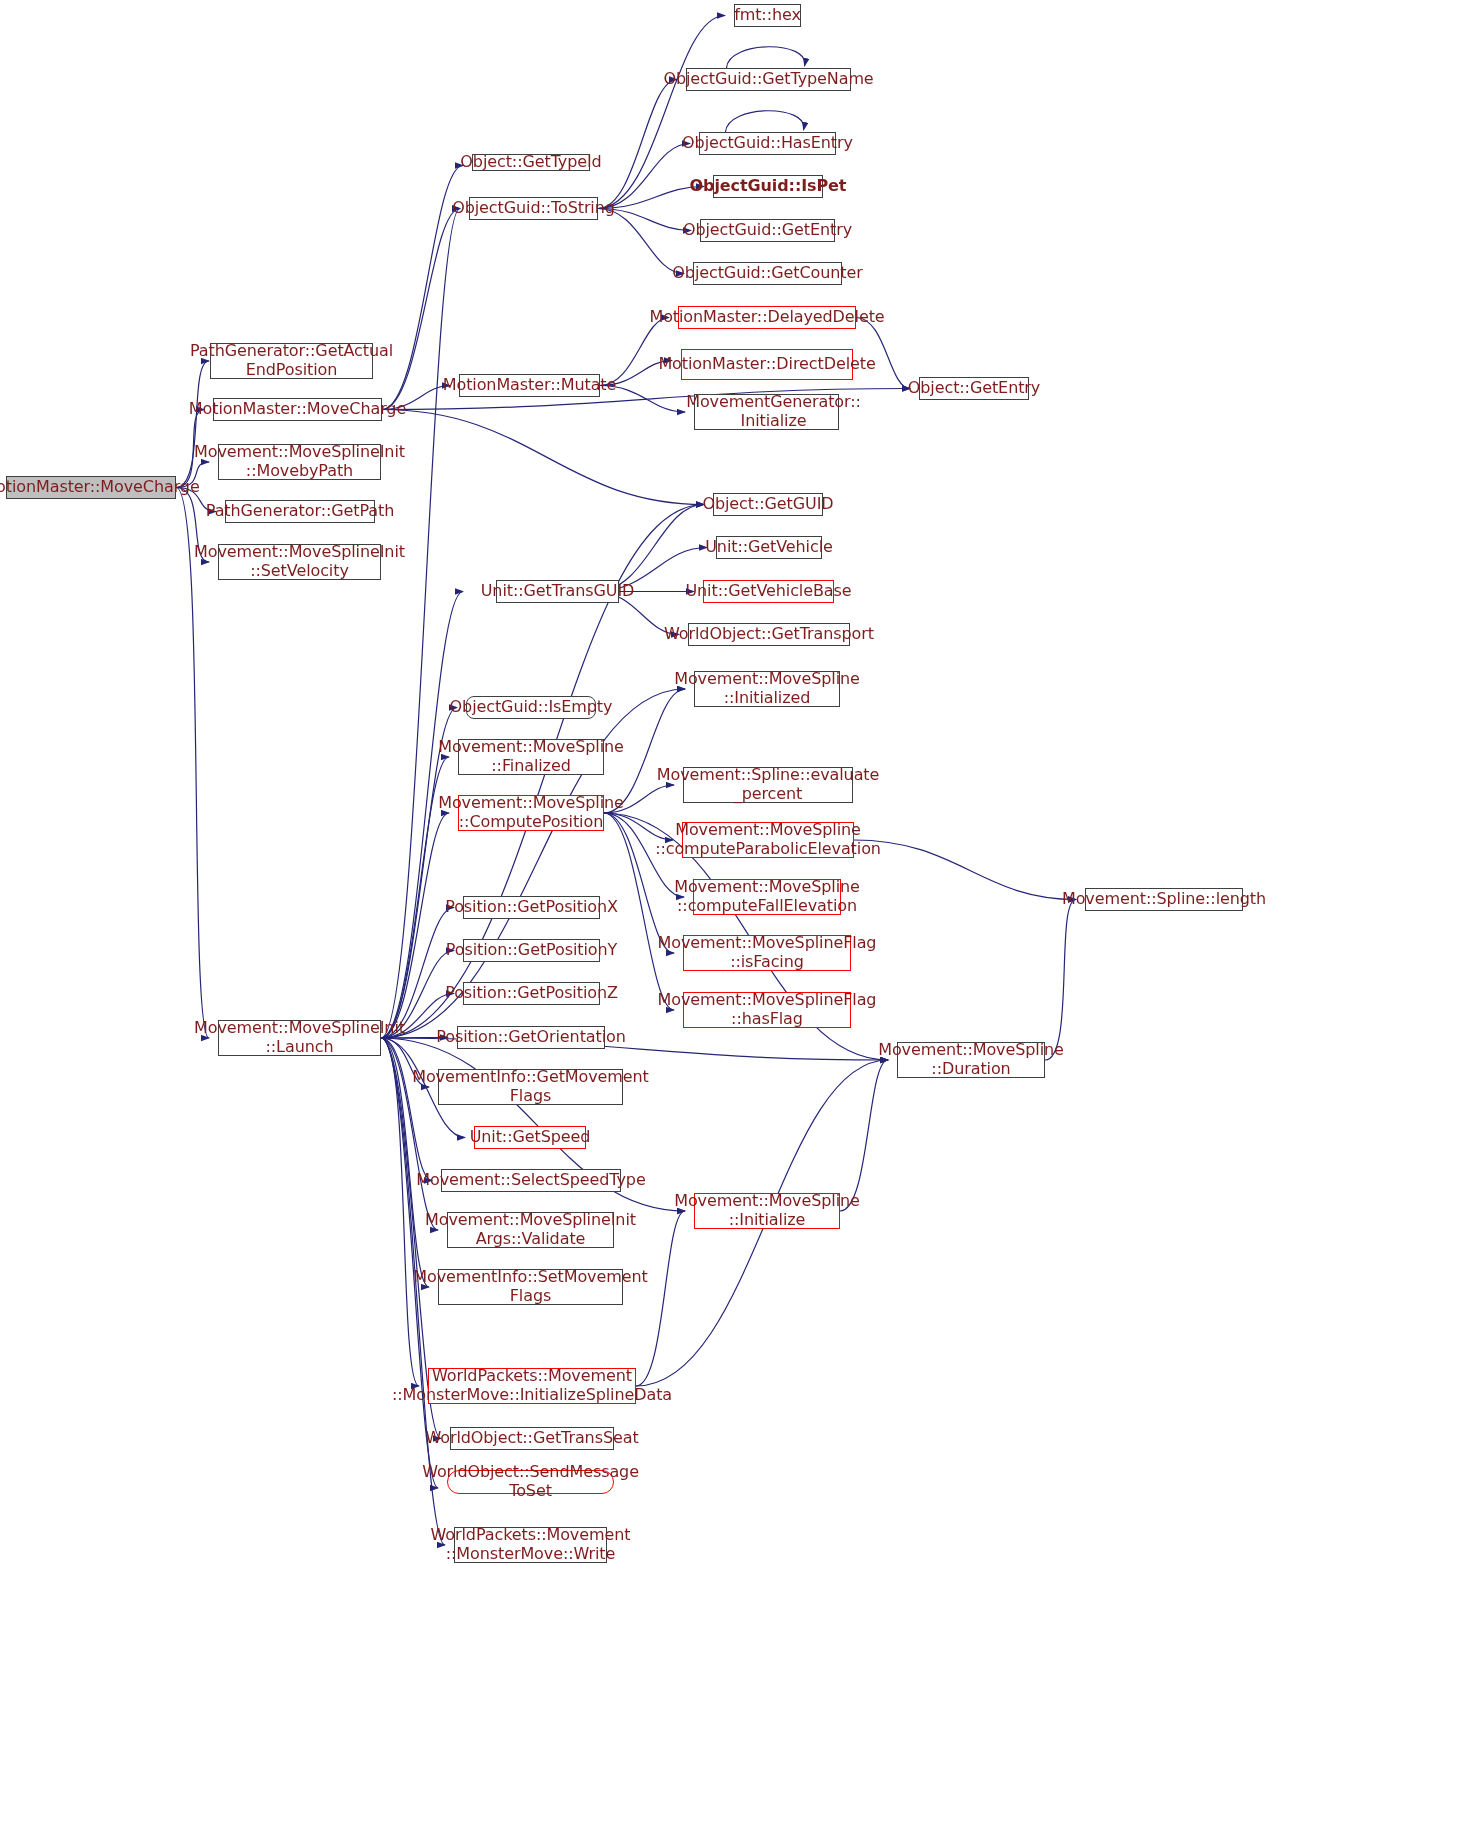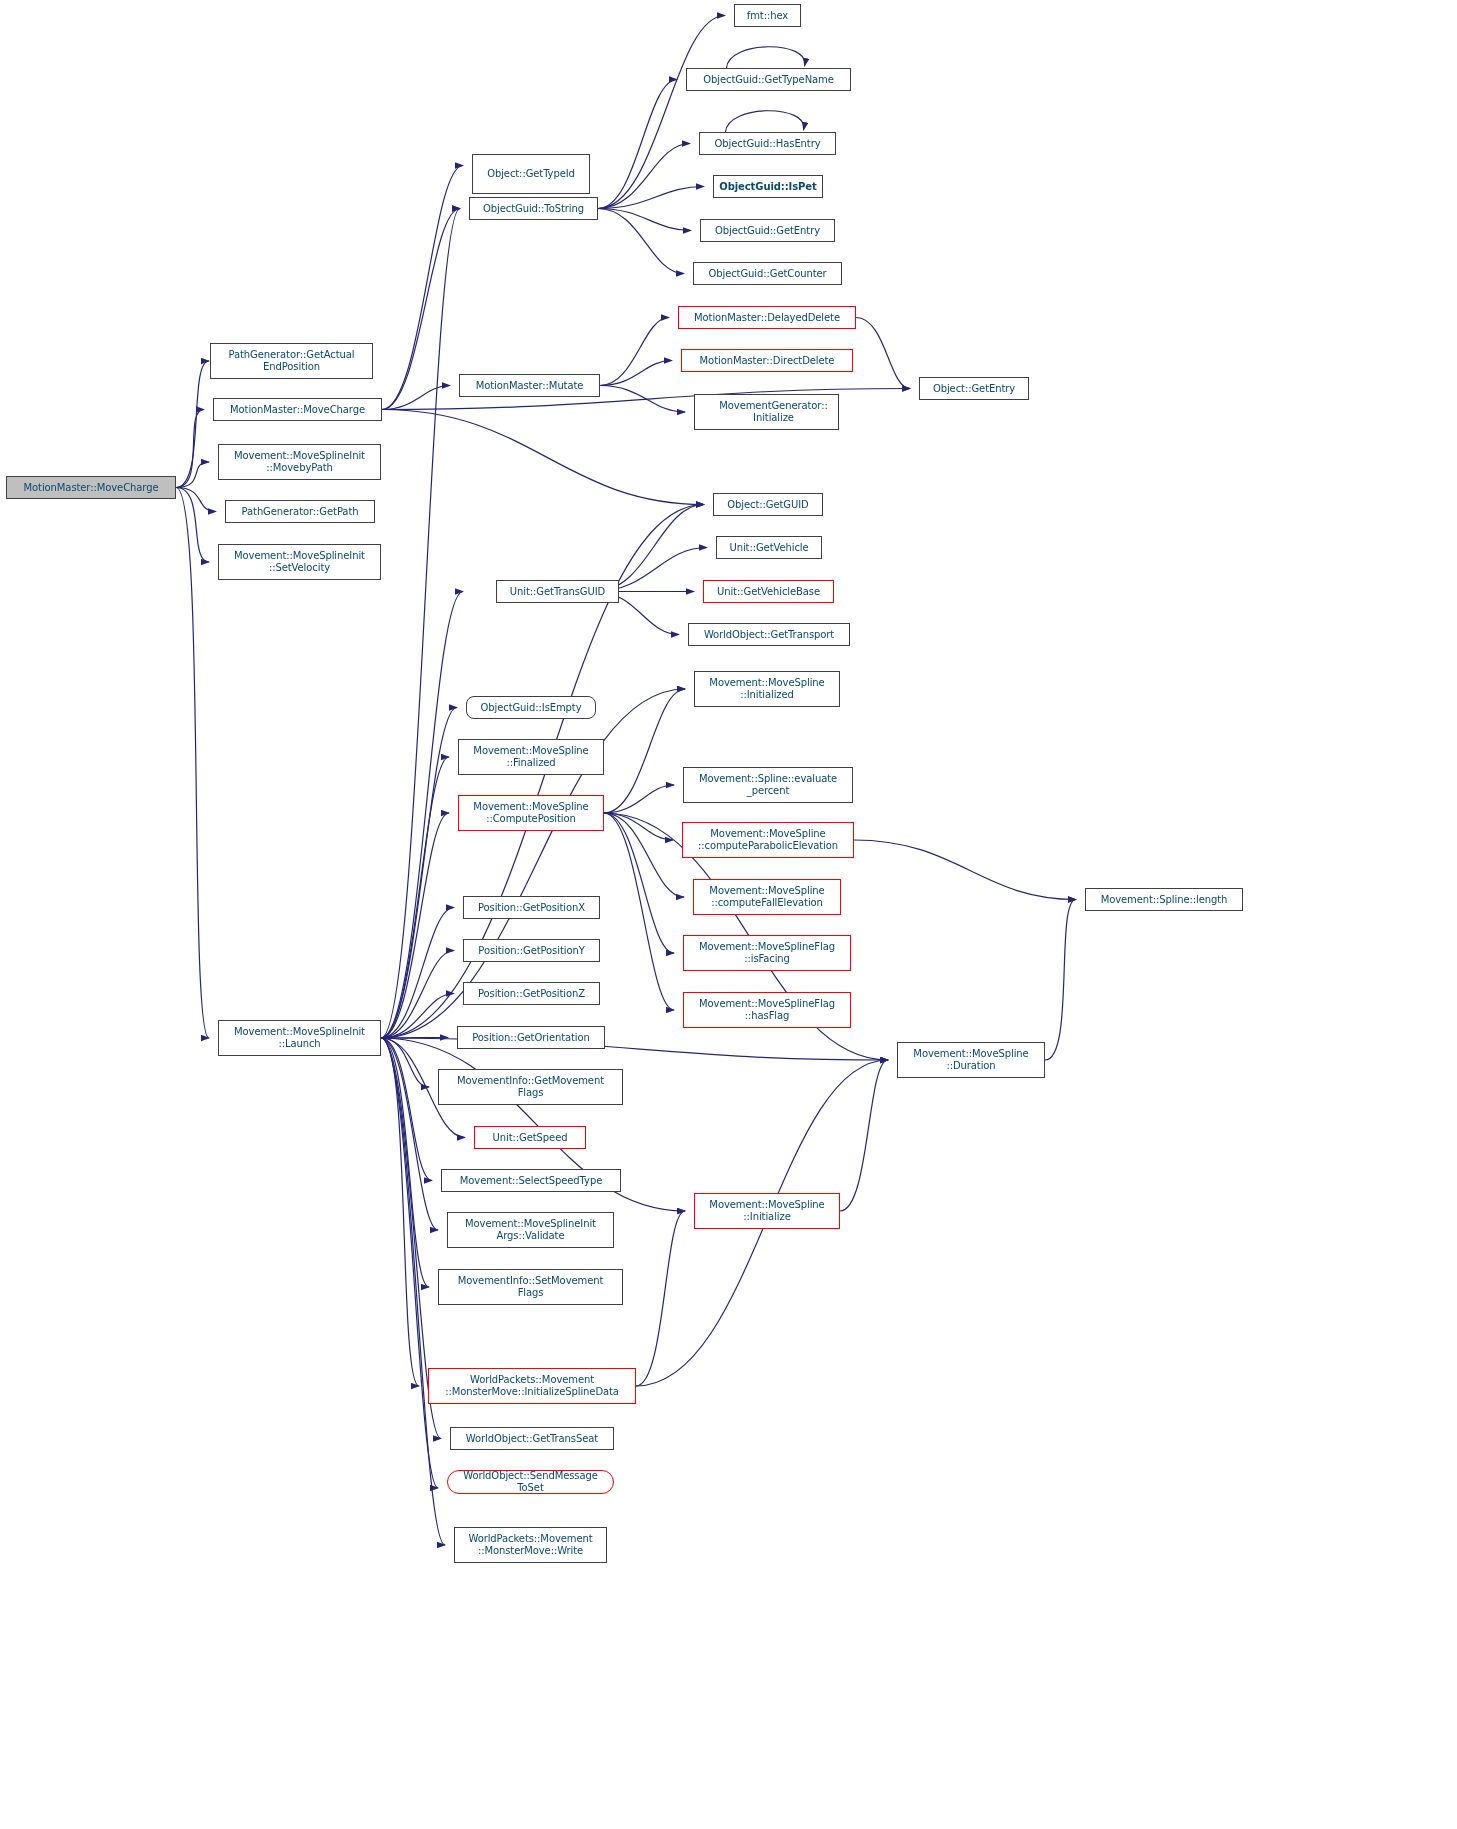--- a/index.html
+++ b/index.html
@@ -25,22 +25,22 @@
   }
   .node {
     position: absolute;
     box-sizing: border-box;
     display: flex;
     align-items: center;
     justify-content: center;
     text-align: center;
     background: #ffffff;
     border: 1px solid #404040;
-    color: #0c4a6e;
-    font-size: 10px;
+    color: #7f1d1d;
+    font-size: 16px;
     line-height: 1.18;
     letter-spacing: -0.1px;
     white-space: pre-line;
     z-index: 5;
   }
   .node.red {
     border-color: #ff0000;
   }
   .node.root {
     background: #bfbfbf;
@@ -123,21 +123,21 @@
     <div class="node" style="left: 210px; top: 343px; width: 163px; height: 36px;">PathGenerator::GetActual
 EndPosition</div>
     <div class="node" style="left: 213px; top: 398px; width: 169px; height: 23px;">MotionMaster::MoveCharge</div>
     <div class="node" style="left: 218px; top: 444px; width: 163px; height: 36px;">Movement::MoveSplineInit
 ::MovebyPath</div>
     <div class="node" style="left: 225px; top: 500px; width: 150px; height: 23px;">PathGenerator::GetPath</div>
     <div class="node" style="left: 218px; top: 544px; width: 163px; height: 36px;">Movement::MoveSplineInit
 ::SetVelocity</div>
     <div class="node" style="left: 218px; top: 1020px; width: 163px; height: 36px;">Movement::MoveSplineInit
 ::Launch</div>
-    <div class="node" style="left: 472px; top: 154px; width: 118px; height: 40px;">Object::GetTypeId</div>
+    <div class="node" style="left: 472px; top: 154px; width: 118px; height: 17px;">Object::GetTypeId</div>
     <div class="node" style="left: 469px; top: 197px; width: 129px; height: 23px;">ObjectGuid::ToString</div>
     <div class="node" style="left: 459px; top: 374px; width: 141px; height: 23px;">MotionMaster::Mutate</div>
     <div class="node" style="left: 472px; top: 580px; width: 123px; height: 23px; margin-left: 24px;">Unit::GetTransGUID</div>
     <div class="node" style="left: 466px; top: 696px; width: 130px; height: 23px; border-radius: 8px;">ObjectGuid::IsEmpty</div>
     <div class="node" style="left: 458px; top: 739px; width: 146px; height: 36px;">Movement::MoveSpline
 ::Finalized</div>
     <div class="node red" style="left: 458px; top: 795px; width: 146px; height: 36px;">Movement::MoveSpline
 ::ComputePosition</div>
     <div class="node" style="left: 463px; top: 896px; width: 137px; height: 23px;">Position::GetPositionX</div>
     <div class="node" style="left: 463px; top: 939px; width: 137px; height: 23px;">Position::GetPositionY</div>
@@ -158,21 +158,21 @@
 ToSet</div>
     <div class="node" style="left: 454px; top: 1527px; width: 153px; height: 36px;">WorldPackets::Movement
 ::MonsterMove::Write</div>
     <div class="node" style="left: 734px; top: 4px; width: 67px; height: 23px;">fmt::hex</div>
     <div class="node" style="left: 686px; top: 68px; width: 165px; height: 23px;">ObjectGuid::GetTypeName</div>
     <div class="node" style="left: 699px; top: 132px; width: 137px; height: 23px;">ObjectGuid::HasEntry</div>
     <div class="node" style="left: 713px; top: 175px; width: 110px; height: 23px; font-weight: bold;">ObjectGuid::IsPet</div>
     <div class="node" style="left: 700px; top: 219px; width: 135px; height: 23px;">ObjectGuid::GetEntry</div>
     <div class="node" style="left: 693px; top: 262px; width: 149px; height: 23px;">ObjectGuid::GetCounter</div>
     <div class="node red" style="left: 678px; top: 306px; width: 178px; height: 23px;">MotionMaster::DelayedDelete</div>
-    <div class="node red" style="left: 681px; top: 349px; width: 172px; height: 23px;">MotionMaster::DirectDelete</div>
+    <div class="node red" style="left: 681px; top: 349px; width: 172px; height: 31px;">MotionMaster::DirectDelete</div>
     <div class="node" style="left: 694px; top: 394px; width: 145px; height: 36px; padding-left: 14px;">MovementGenerator::
 Initialize</div>
     <div class="node" style="left: 919px; top: 377px; width: 110px; height: 23px;">Object::GetEntry</div>
     <div class="node" style="left: 713px; top: 493px; width: 110px; height: 23px;">Object::GetGUID</div>
     <div class="node" style="left: 716px; top: 536px; width: 106px; height: 23px;">Unit::GetVehicle</div>
     <div class="node red" style="left: 703px; top: 580px; width: 131px; height: 23px;">Unit::GetVehicleBase</div>
     <div class="node" style="left: 688px; top: 623px; width: 162px; height: 23px;">WorldObject::GetTransport</div>
     <div class="node" style="left: 694px; top: 671px; width: 146px; height: 36px;">Movement::MoveSpline
 ::Initialized</div>
     <div class="node" style="left: 683px; top: 767px; width: 170px; height: 36px;">Movement::Spline::evaluate

